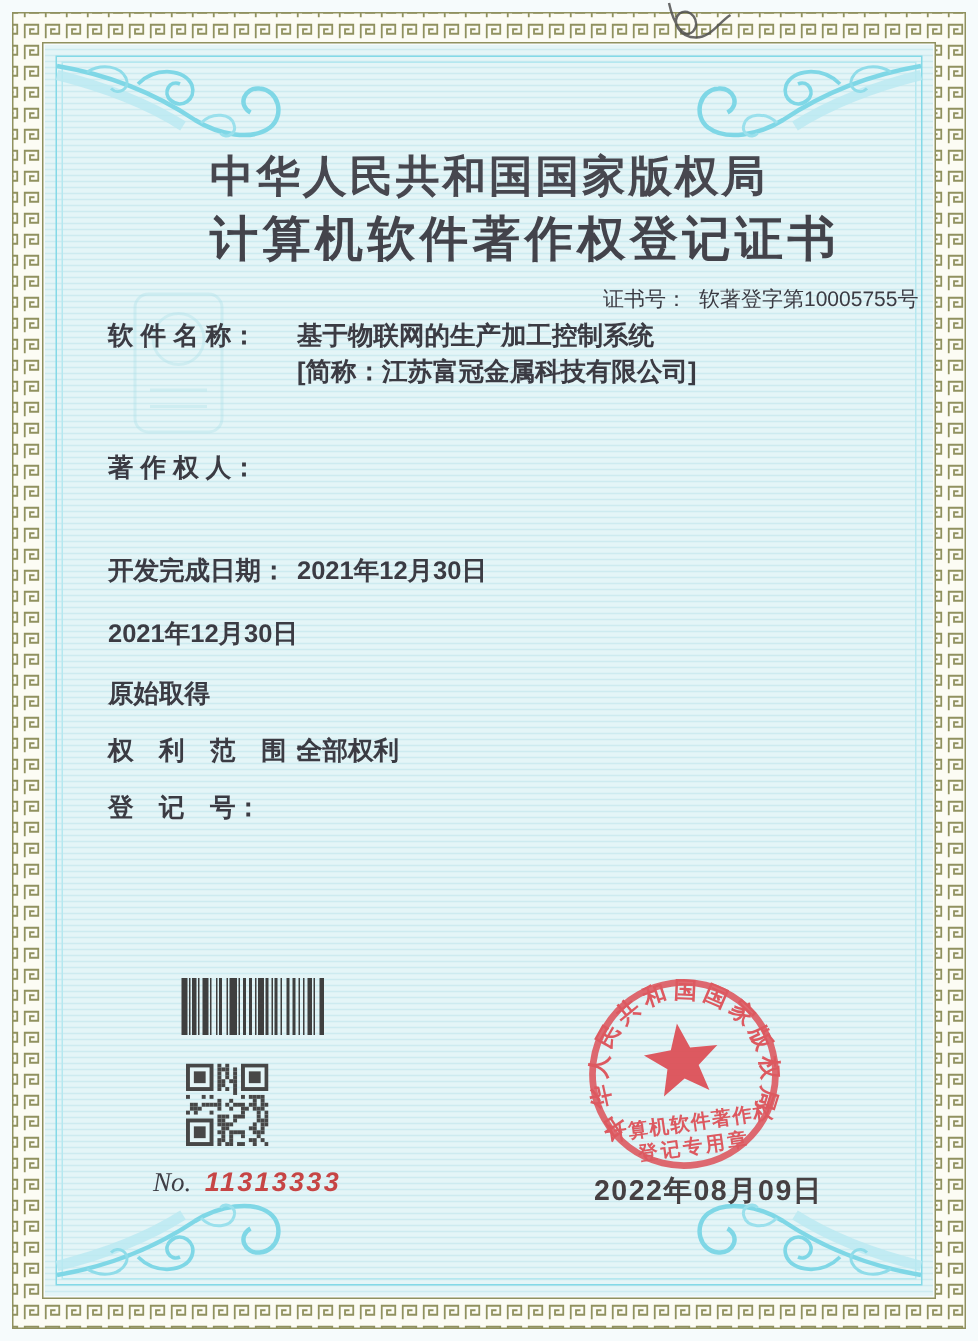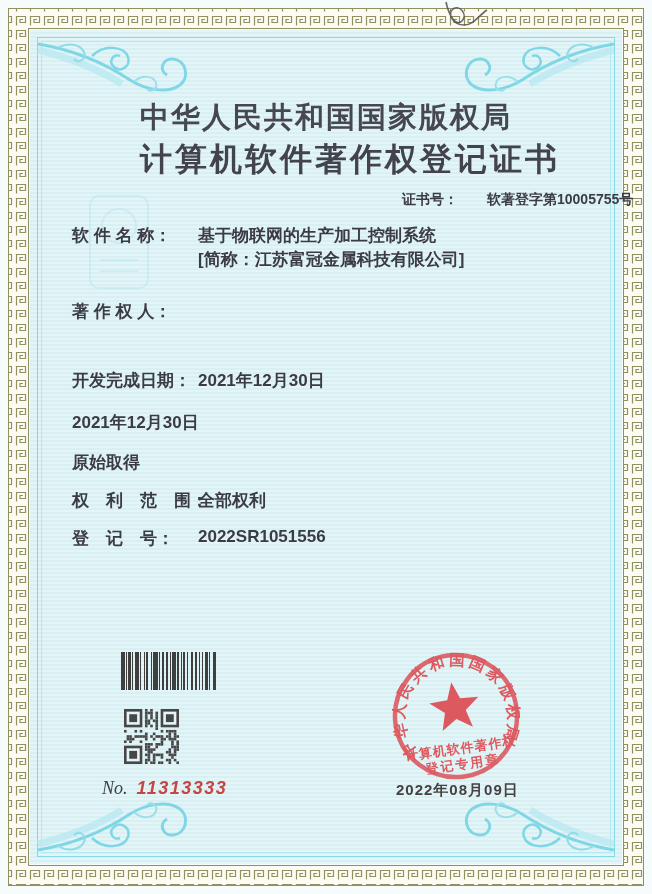--- a/index.html
+++ b/index.html
@@ -3,34 +3,34 @@
 <meta charset="utf-8">
 <style>
   html,body{margin:0;padding:0;background:#eef4f5;}
   .page{position:relative;width:652px;height:894px;background:#f6fbfc;overflow:hidden;
         font-family:"Liberation Sans",sans-serif;color:#3b3b43;}
   .deco{position:absolute;left:0;top:0;}
   .authority{position:absolute;top:98px;left:0;width:100%;text-align:center;
     font-family:"Liberation Serif",serif;font-size:29px;font-weight:700;letter-spacing:2px;color:#47474f;}
   .cert-title{position:absolute;top:138px;left:0;width:100%;text-align:center;
     font-family:"Liberation Serif",serif;font-size:32px;font-weight:700;letter-spacing:3px;color:#43434b;padding-left:24px;}
-  .cert-no{position:absolute;top:191px;left:402px;font-size:14px;font-weight:700;display:flex;gap:29px;color:#3b3b43;}
+  .cert-no{position:absolute;top:191px;left:402px;font-size:14px;font-weight:400;display:flex;gap:8px;color:#3b3b43;}
   .row{position:absolute;left:72px;display:flex;font-size:17px;font-weight:700;color:#3b3b43;}
   .row .lbl{width:126px;flex:none;white-space:nowrap;}
   .vstack span{display:block;line-height:24px;}
   .statement{position:absolute;top:558px;left:70px;width:516px;margin:0;
     font-size:16.5px;font-weight:600;line-height:35px;text-indent:2em;text-align:justify;color:#3b3b43;}
   .barcode{position:absolute;left:121px;top:652px;width:96px;height:38px;display:flex;align-items:stretch;}
   .barcode div{height:100%;}
   .qr{position:absolute;left:124px;top:709px;width:55px;height:55px;}
   .serial{position:absolute;left:102px;top:778px;font-family:"Liberation Serif",serif;font-size:18px;color:#3e3e46;font-style:italic;}
   .serial .num{color:#c64545;font-family:"Liberation Sans",sans-serif;font-weight:700;
     letter-spacing:1.5px;margin-left:9px;font-size:18px;}
   .seal{position:absolute;left:386px;top:646px;width:140px;height:140px;transform:rotate(-8deg);opacity:.93;}
-  .issue-date{position:absolute;left:396px;top:781px;font-size:15px;font-weight:700;color:#464042;letter-spacing:1px;}
+  .issue-date{position:absolute;left:396px;top:781px;font-size:19px;font-weight:700;color:#464042;letter-spacing:1px;}
 </style>
 </head>
 <body>
 
 <div class="page">
 
   <svg class="deco" width="652" height="894" viewBox="0 0 652 894">
     <defs>
       <pattern id="key" width="14" height="14" patternUnits="userSpaceOnUse">
         <rect width="14" height="14" fill="#fcfcf4"></rect>
@@ -76,21 +76,21 @@
   </svg>
 
   <div class="authority">中华人民共和国国家版权局</div>
   <div class="cert-title">计算机软件著作权登记证书</div>
 
   <div class="cert-no">
     <span>证书号：</span>
     <span>软著登字第10005755号</span>
   </div>
 
-  <div class="row" style="top:224px">
+  <div class="row" style="top:212px">
     <span class="lbl">软 件 名 称：</span>
     <div class="vstack">
       <span>基于物联网的生产加工控制系统</span>
       <span>[简称：江苏富冠金属科技有限公司]</span>
     </div>
   </div>
 
   <div class="row" style="top:300px">
     <span class="lbl">著 作 权 人：</span>
   </div>
@@ -108,21 +108,20 @@
     <span>原始取得</span>
   </div>
 
   <div class="row" style="top:489px">
     <span class="lbl">权　利　范　围：</span>
     <span>全部权利</span>
   </div>
 
   <div class="row" style="top:527px">
     <span class="lbl">登　记　号：</span>
-    <span>2022SR1051556</span>
   </div>
 
 
   <div class="barcode">
       <div style="width: 3.6px; background: rgb(63, 63, 63);"></div>
       <div style="width: 1.2px; background: transparent;"></div>
       <div style="width: 1.2px; background: rgb(63, 63, 63);"></div>
       <div style="width: 1.2px; background: transparent;"></div>
       <div style="width: 2.4px; background: rgb(63, 63, 63);"></div>
       <div style="width: 1.2px; background: transparent;"></div>

